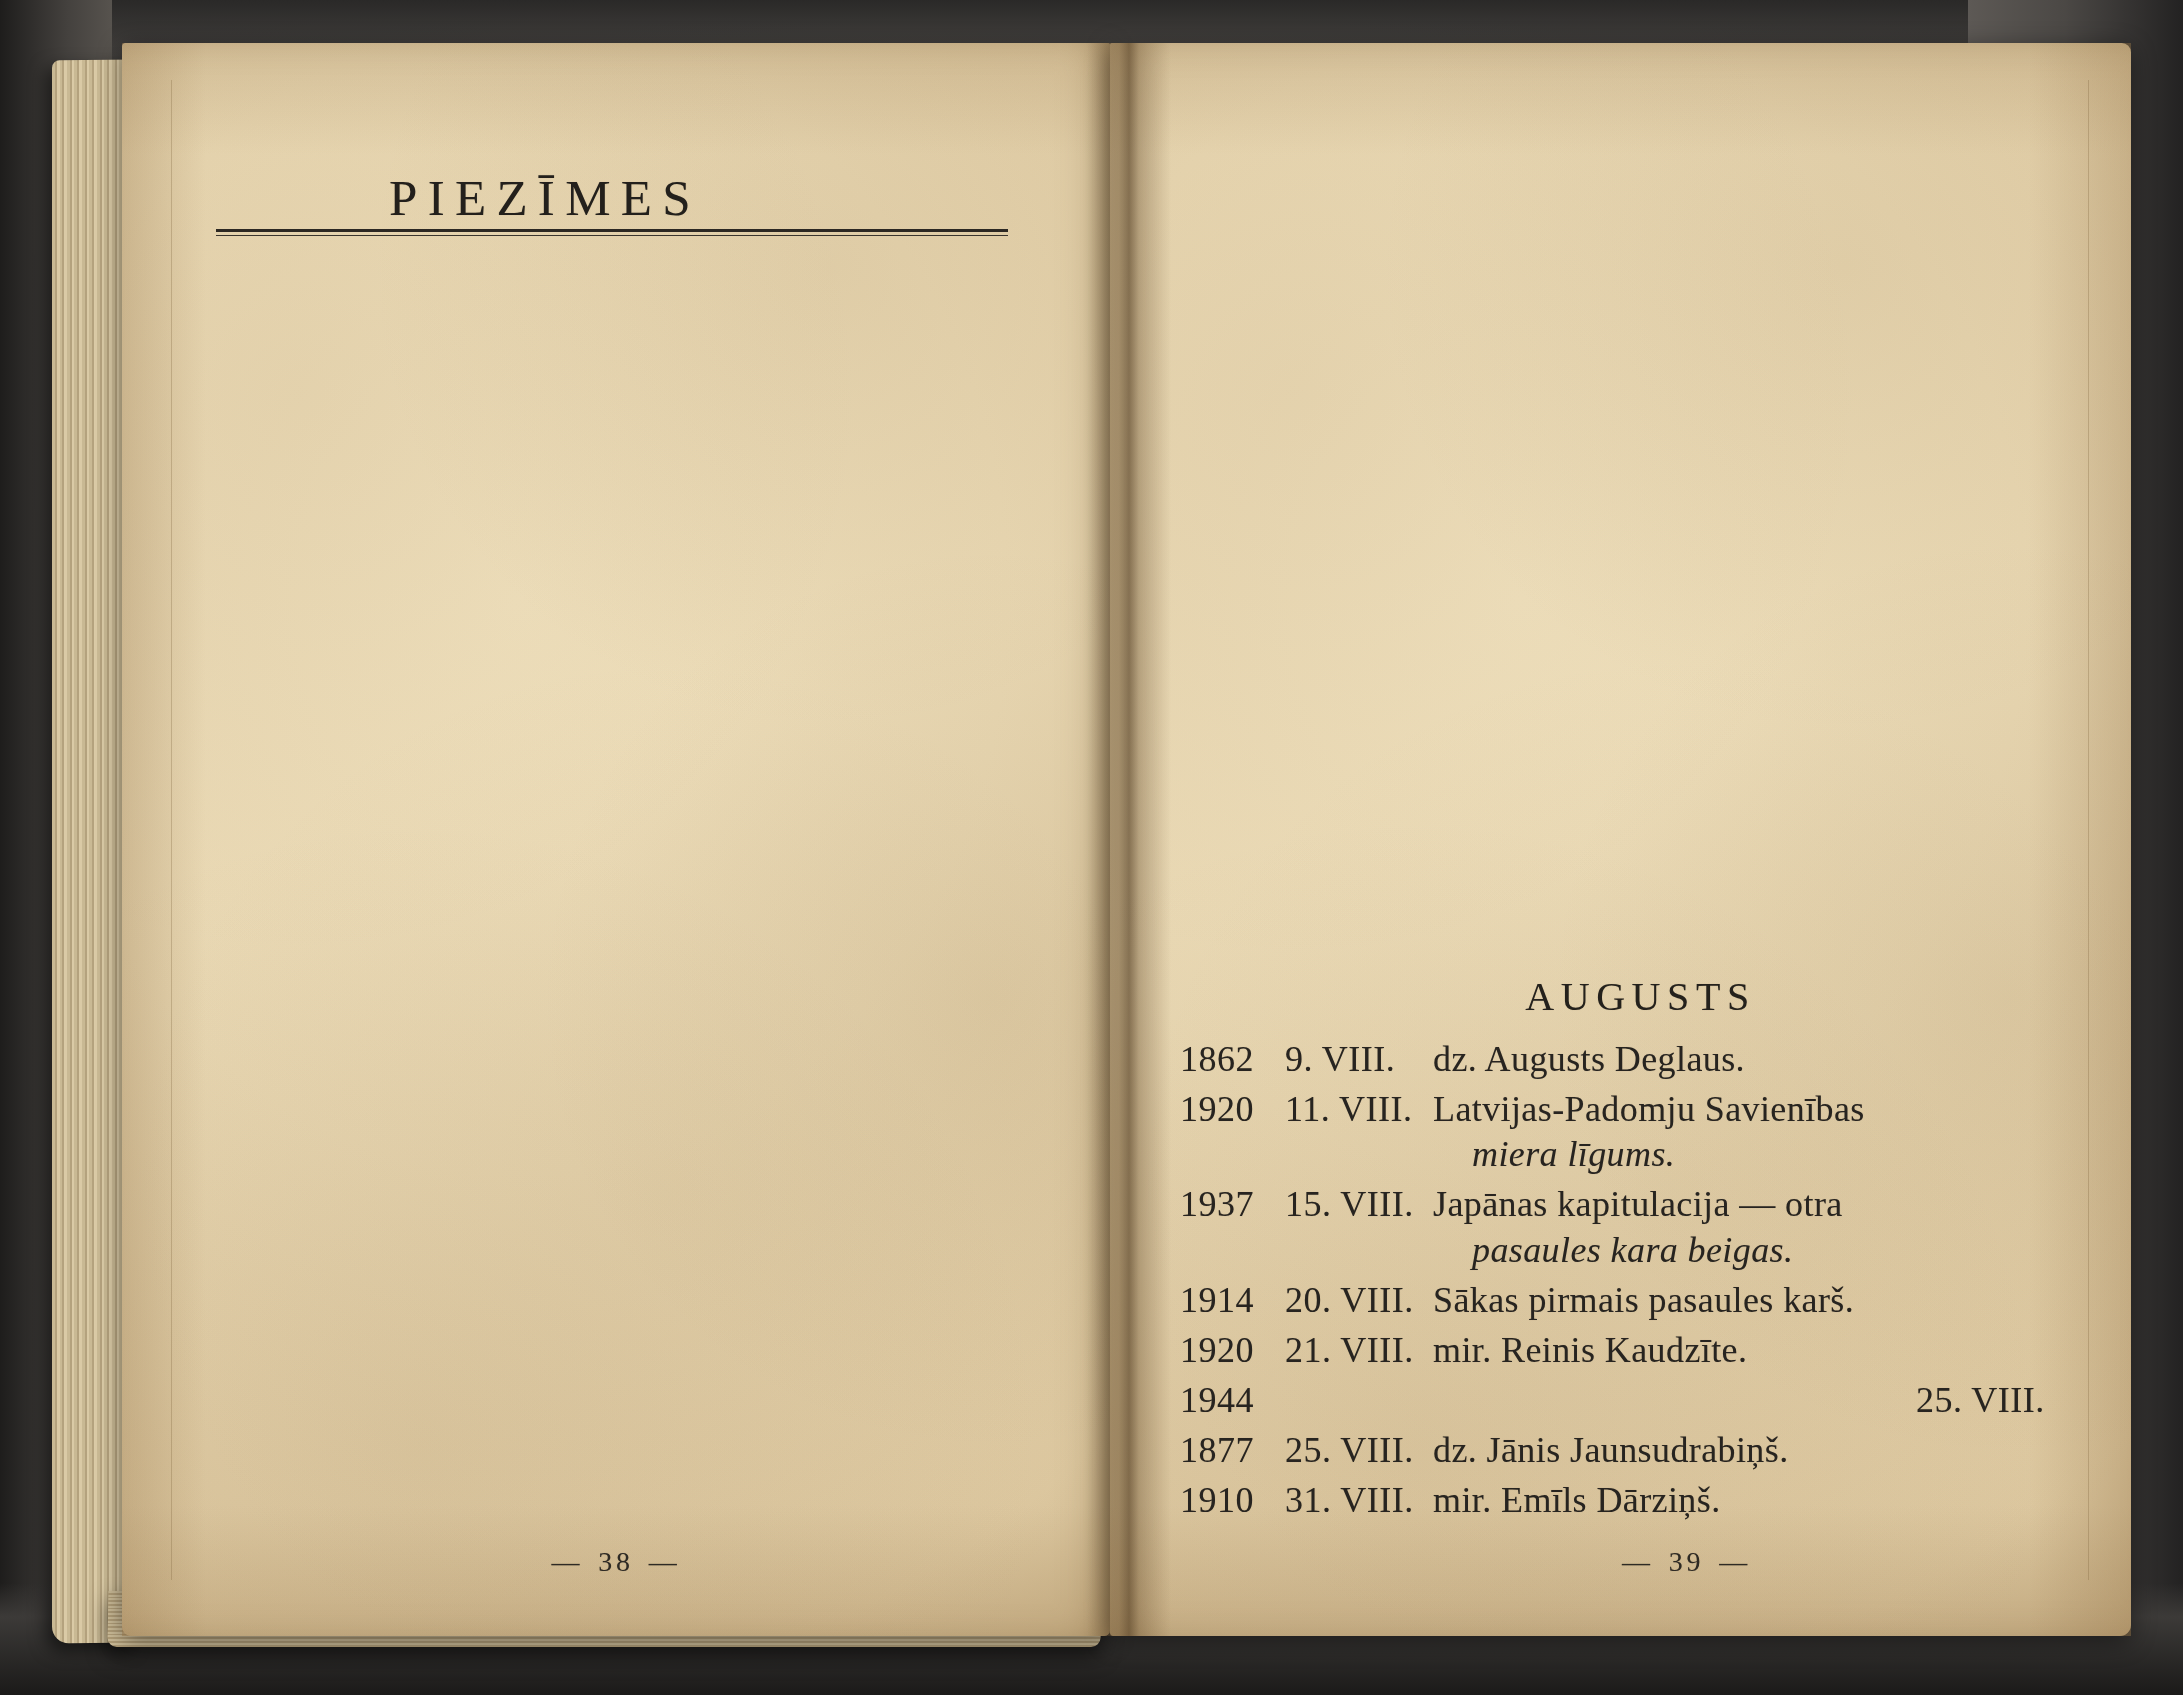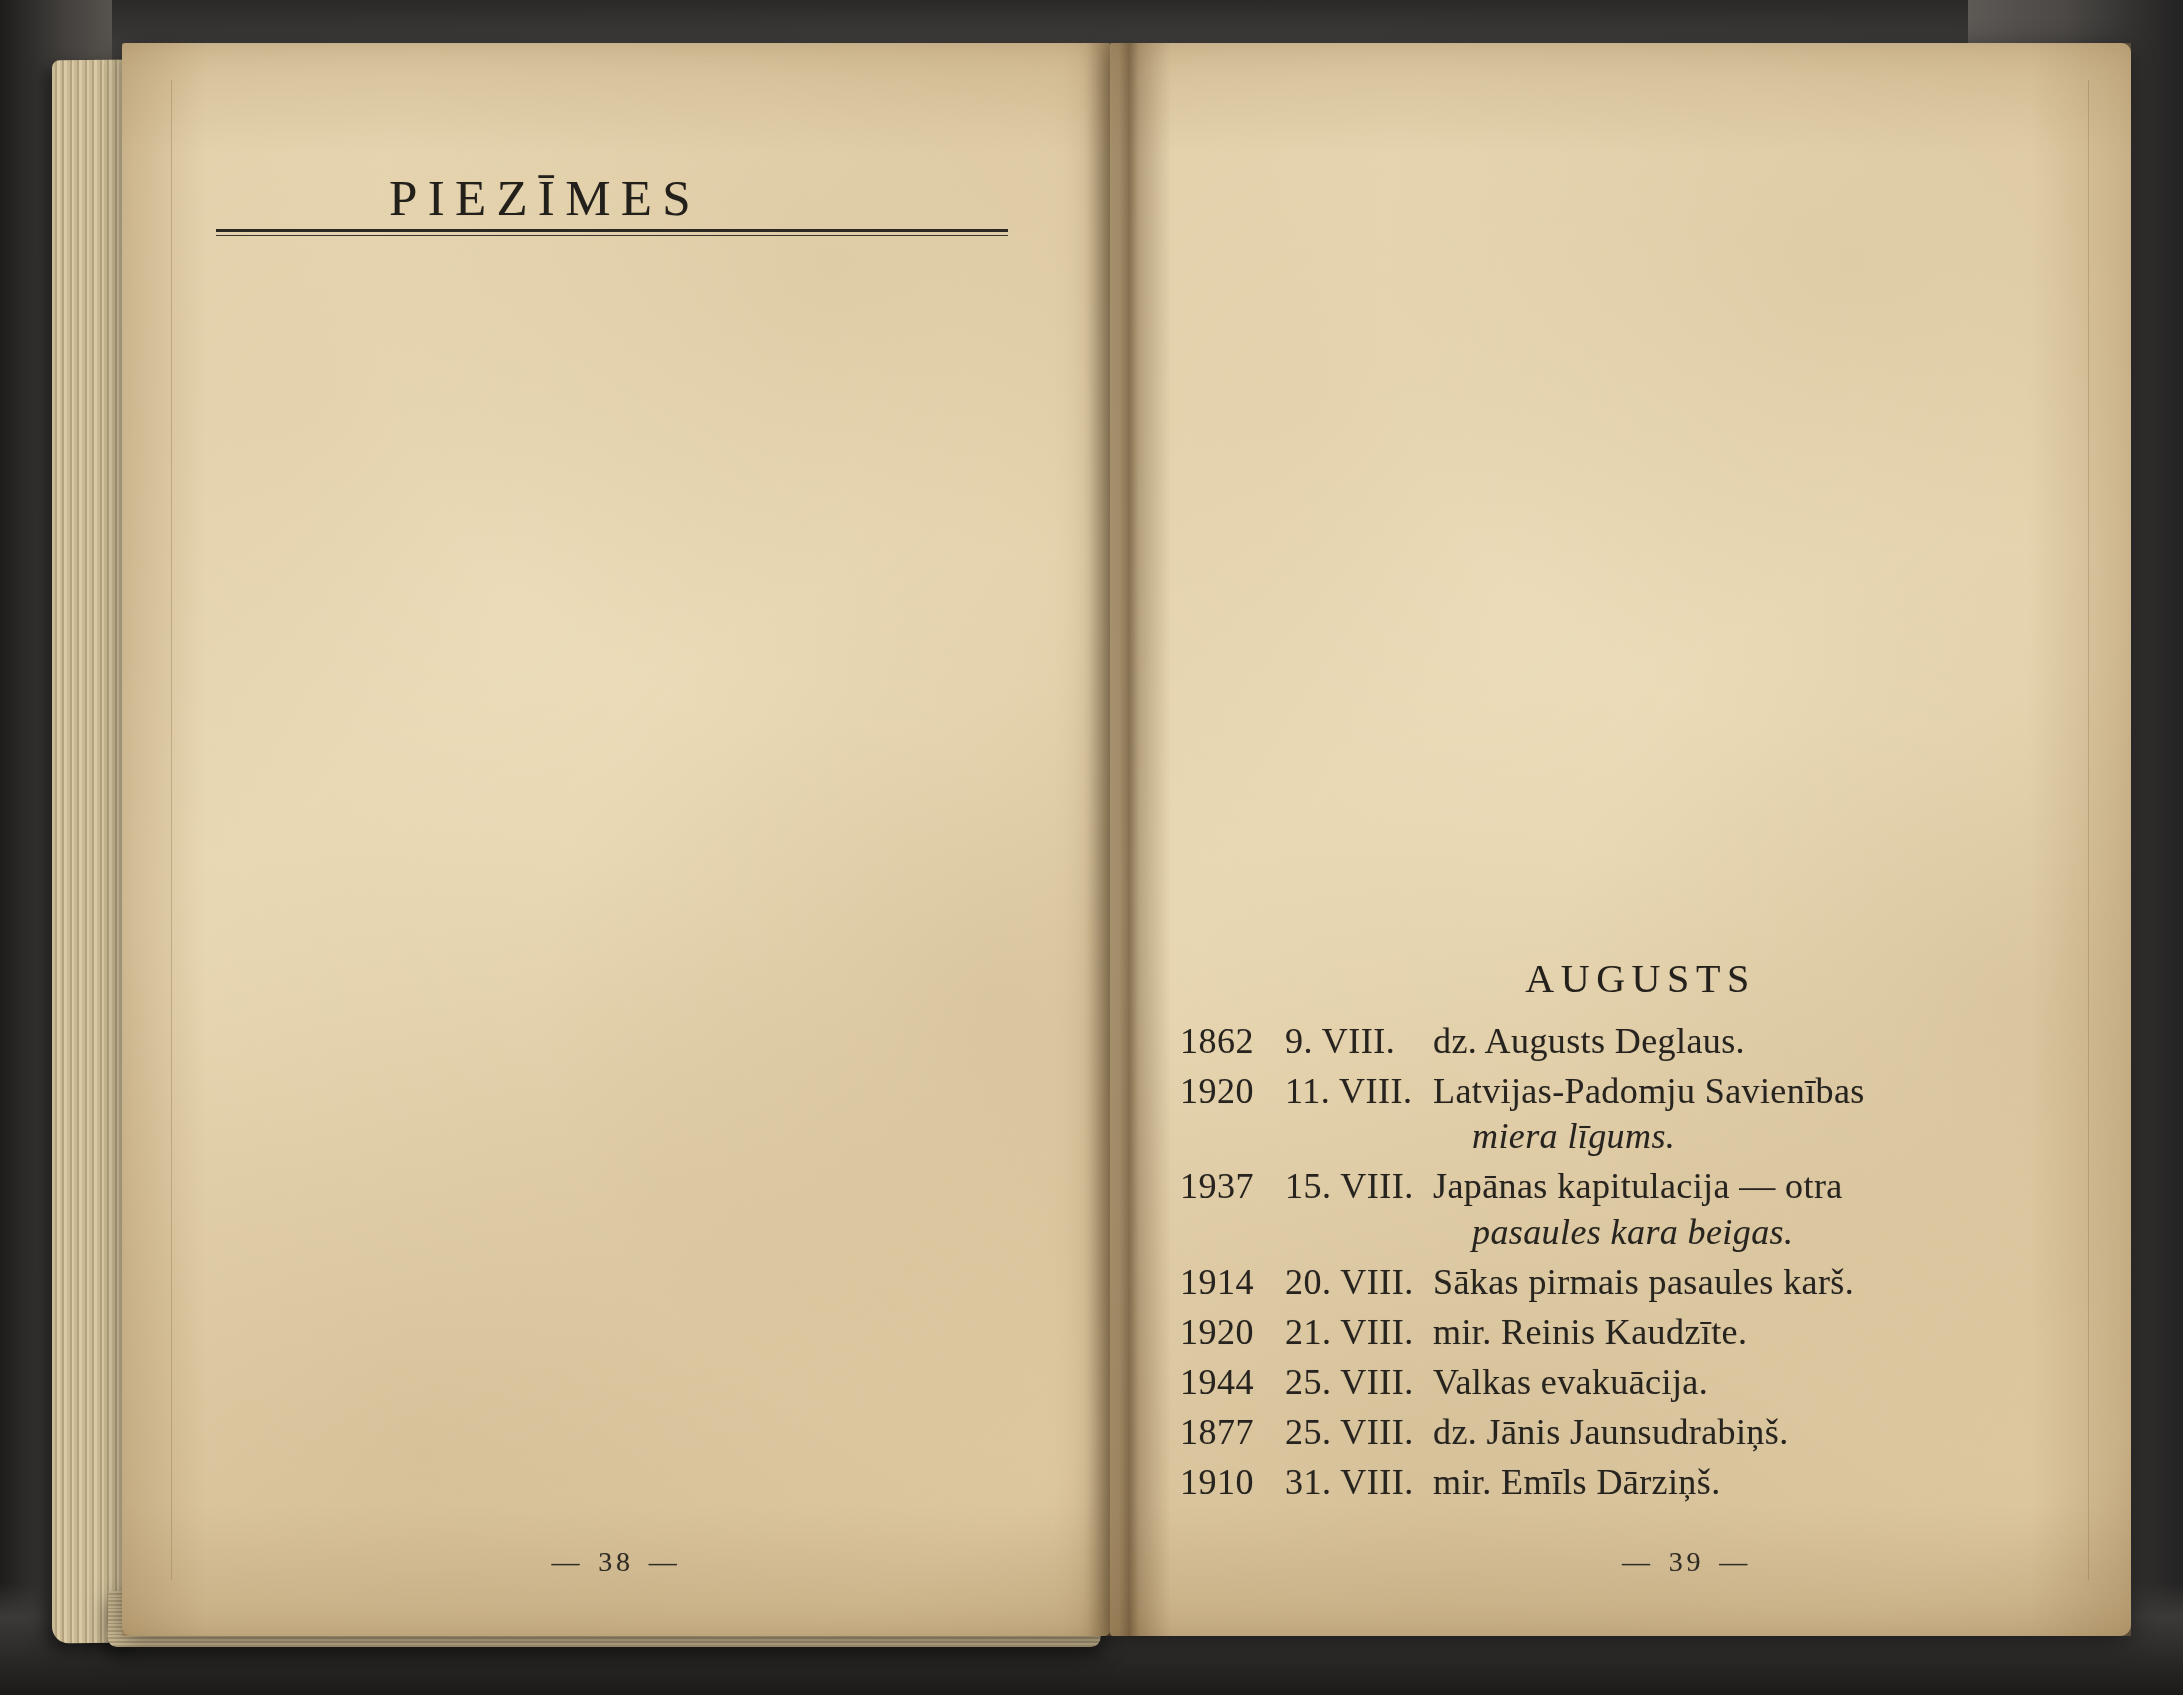--- a/index.html
+++ b/index.html
@@ -213,21 +213,21 @@
   }
   .page-number .dash { margin: 0 15px; }
   .page-number.right-pn { padding-left: 66px; }
   .page-number.left-pn { padding-right: 122px; }
 
   
   .month-block {
     position: absolute;
     left: 70px;
     right: 67px;
-    bottom: 126px;
+    bottom: 108px;
     margin-top: 20px;
   }
   .month-title {
     text-align: center;
     font-size: 40px;
     letter-spacing: 6.6px;
     color: #24211c;
     margin: 0 0 17px 37px;
   }
   .entries { display: block; }
@@ -336,21 +336,20 @@
                 <span class="text"><span>Sākas pirmais pasaules karš.</span></span>
               </div>
               <div class="entry">
                 <span class="year">1920</span>
                 <span class="daymonth">21. VIII.</span>
                 <span class="text"><span>mir. Reinis Kaudzīte.</span></span>
               </div>
               <div class="entry">
                 <span class="year">1944</span>
                 <span class="daymonth">25. VIII.</span>
-                <span class="text"><span>Valkas evakuācija.</span></span>
               </div>
               <div class="entry">
                 <span class="year">1877</span>
                 <span class="daymonth">25. VIII.</span>
                 <span class="text"><span>dz. Jānis Jaunsudrabiņš.</span></span>
               </div>
               <div class="entry">
                 <span class="year">1910</span>
                 <span class="daymonth">31. VIII.</span>
                 <span class="text"><span>mir. Emīls Dārziņš.</span></span>

